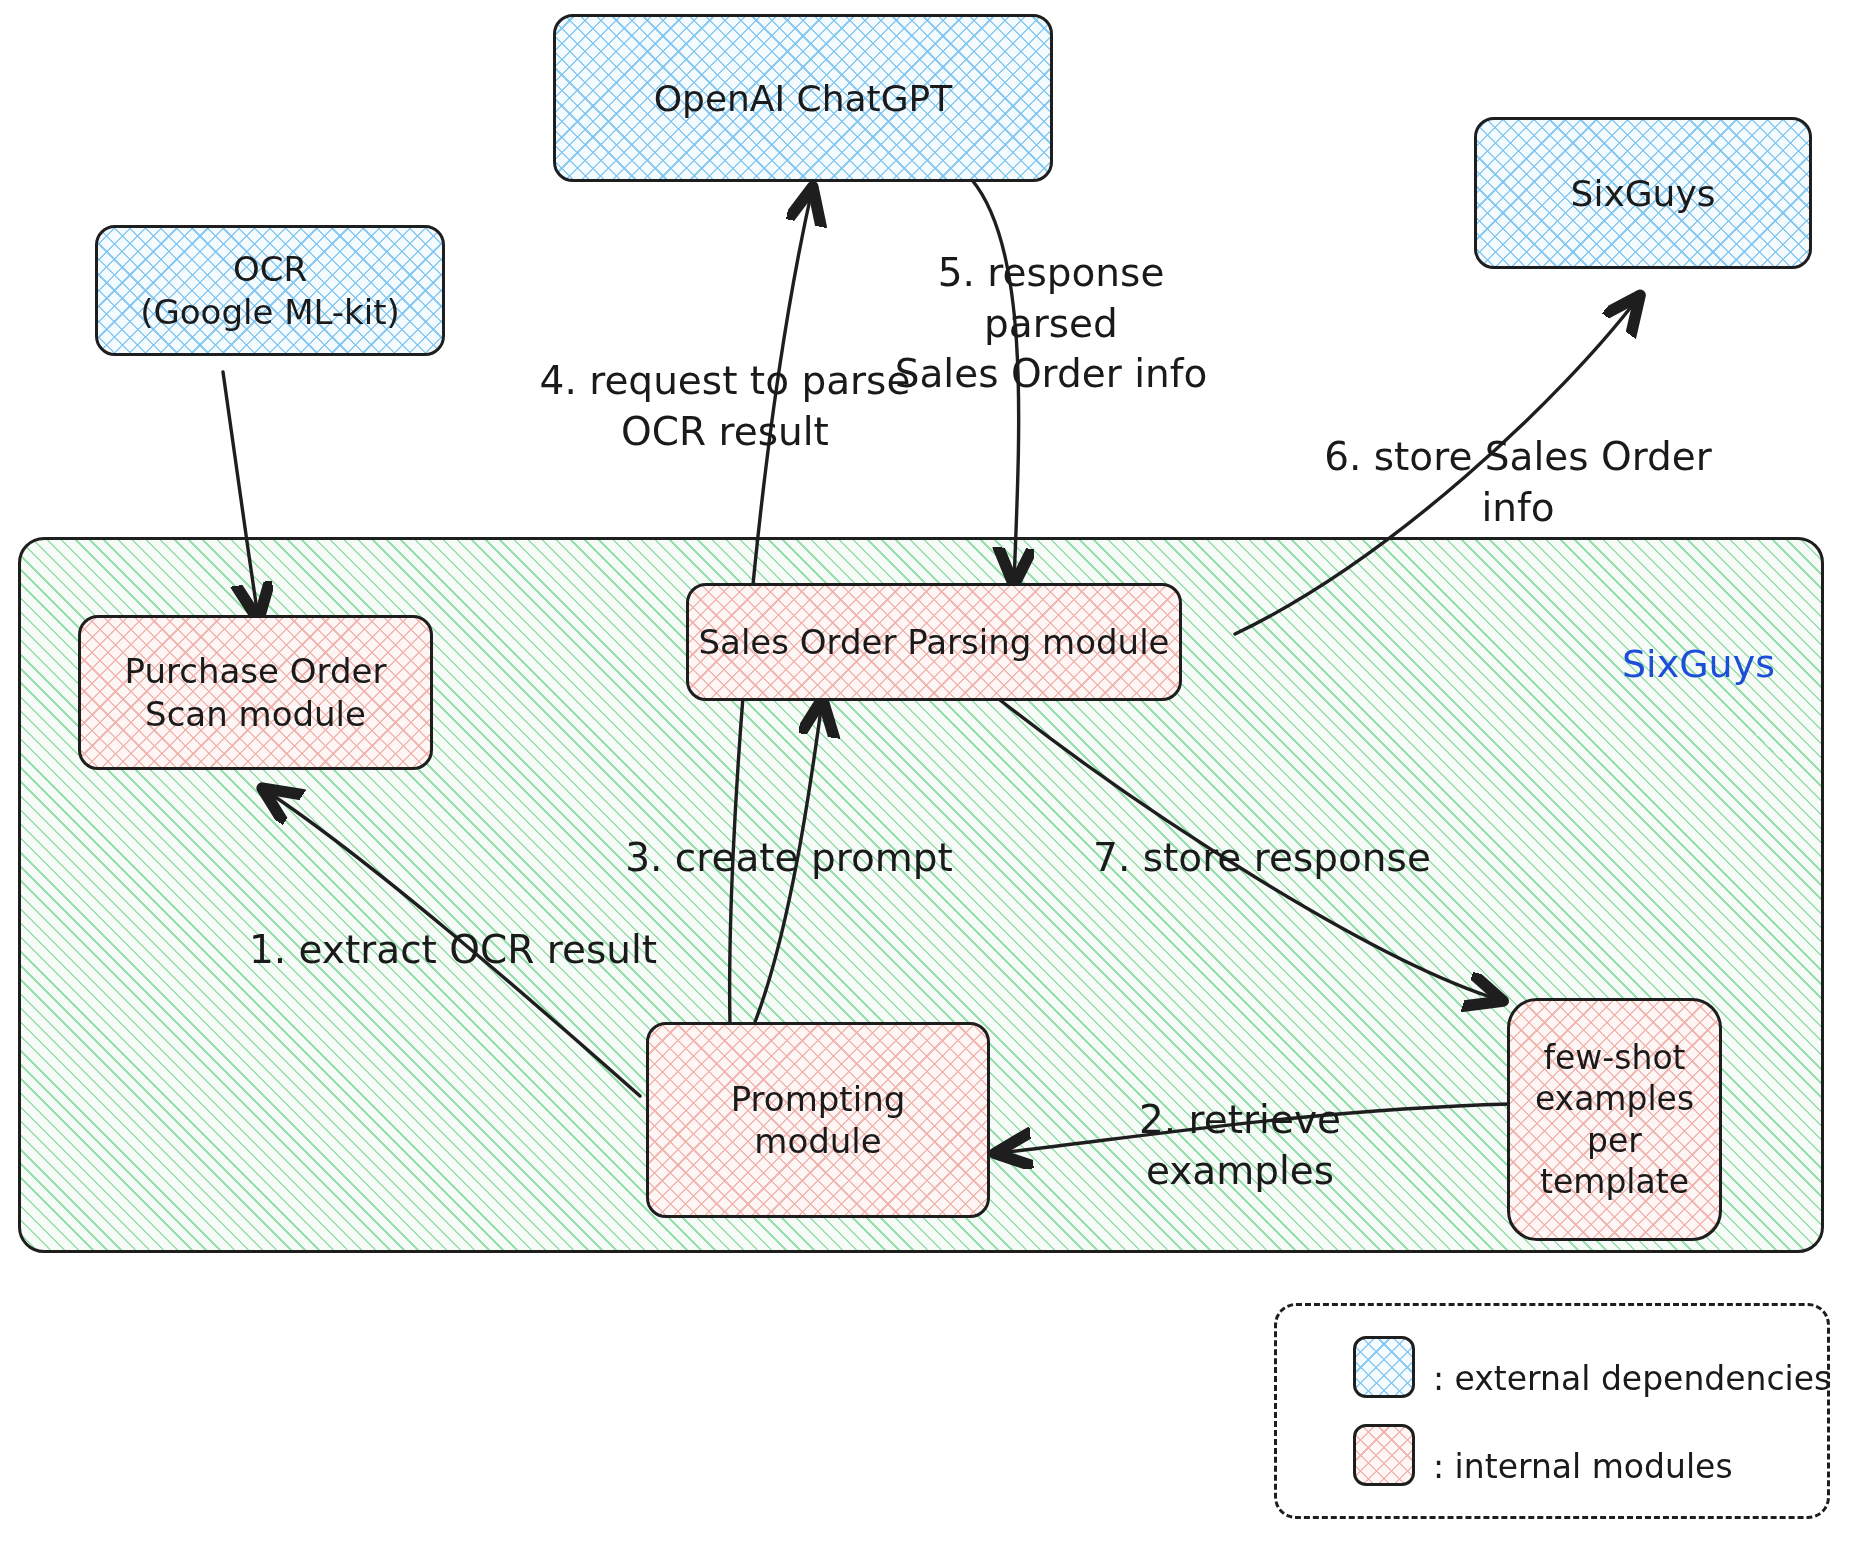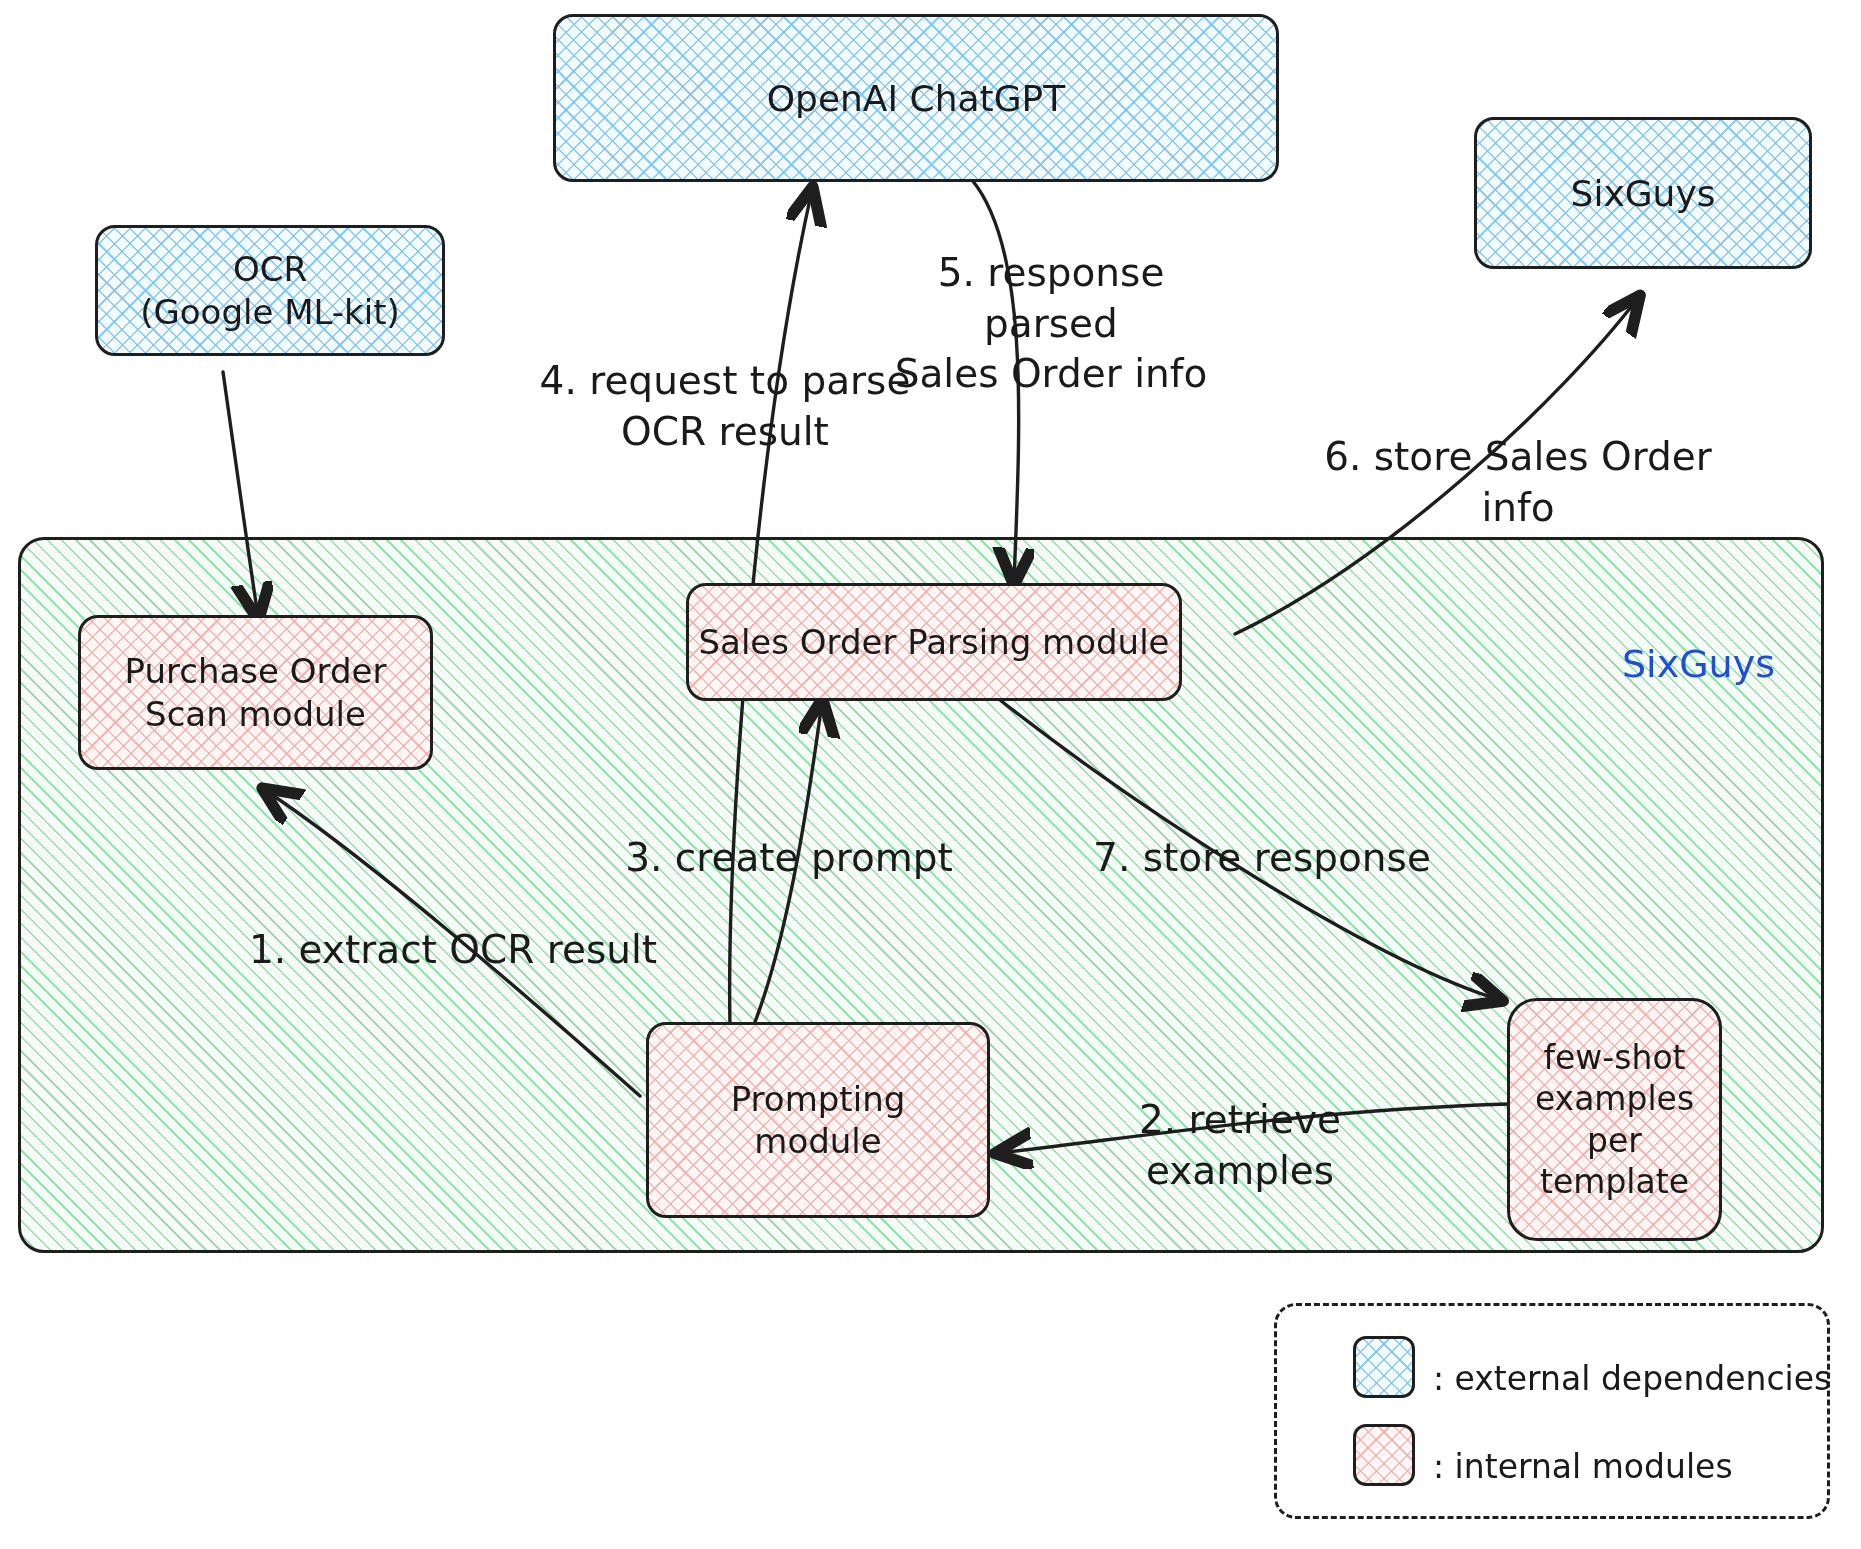--- a/index.html
+++ b/index.html
@@ -170,21 +170,21 @@
     <path d="M640,1096 C520,990 370,860 265,790" marker-end="url(#ah)"></path>
 
     <path d="M1000,700 C1140,810 1370,960 1500,1000" marker-end="url(#ah)"></path>
   </svg>
 
   <div class="node ext" style="left:95px; top:225px; width:350px; height:131px; font-size:34px;">
     <span class="label">OCR
 (Google ML-kit)</span>
   </div>
 
-  <div class="node ext" style="left:553px; top:14px; width:726px; height:168px; font-size:36px;">
+  <div class="node ext" style="left:553px; top:14px; width:500px; height:168px; font-size:36px;">
     <span class="label">OpenAI ChatGPT</span>
   </div>
 
   <div class="node ext" style="left:1474px; top:117px; width:338px; height:152px; font-size:36px;">
     <span class="label">SixGuys</span>
   </div>
 
   <div class="node int" style="left:78px; top:615px; width:355px; height:155px; font-size:34px;">
     <span class="label">Purchase Order
 Scan module</span>

